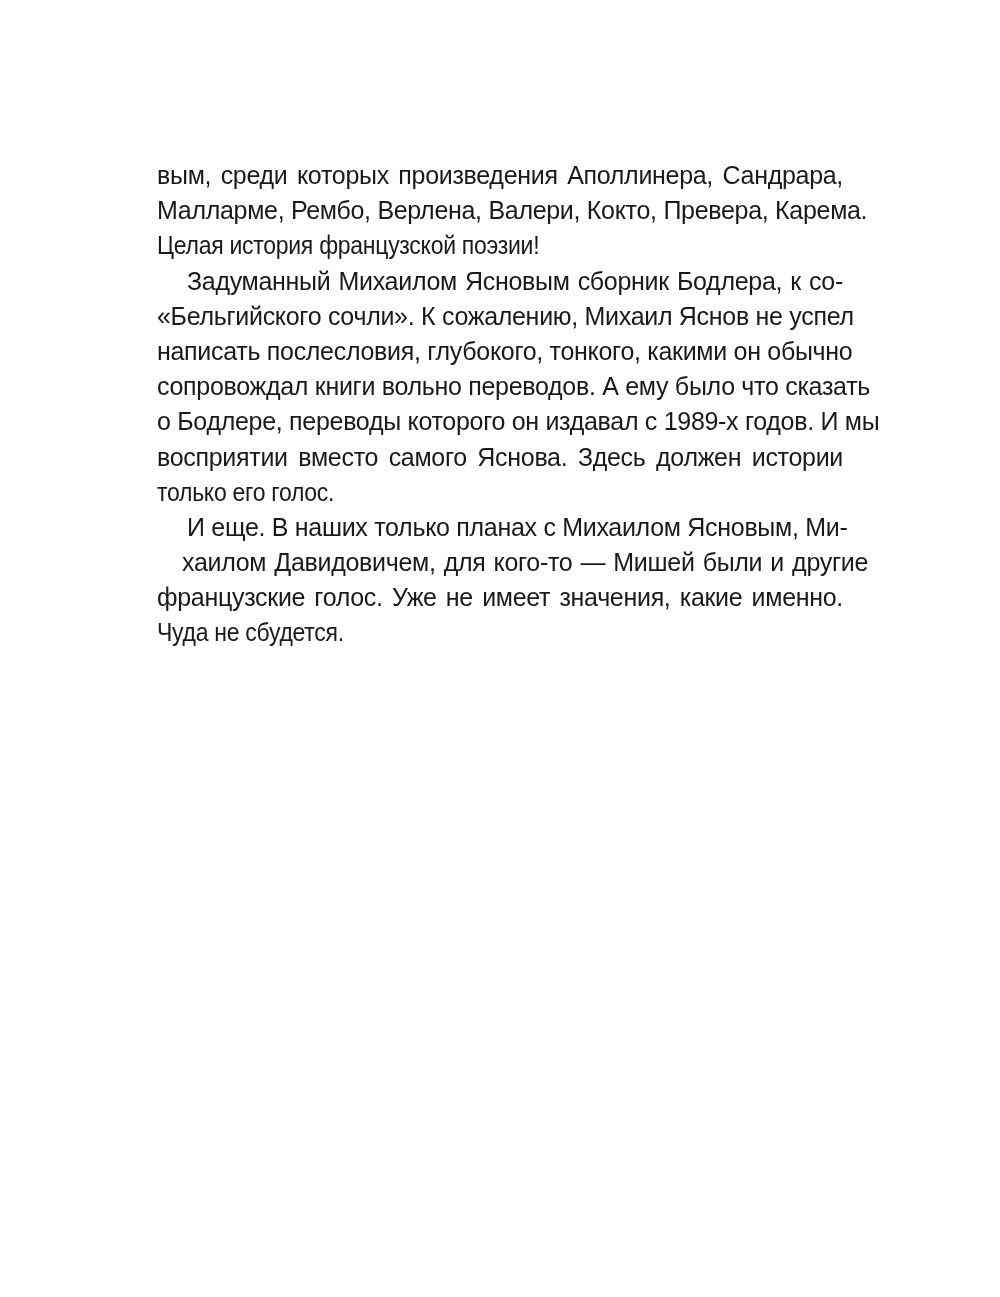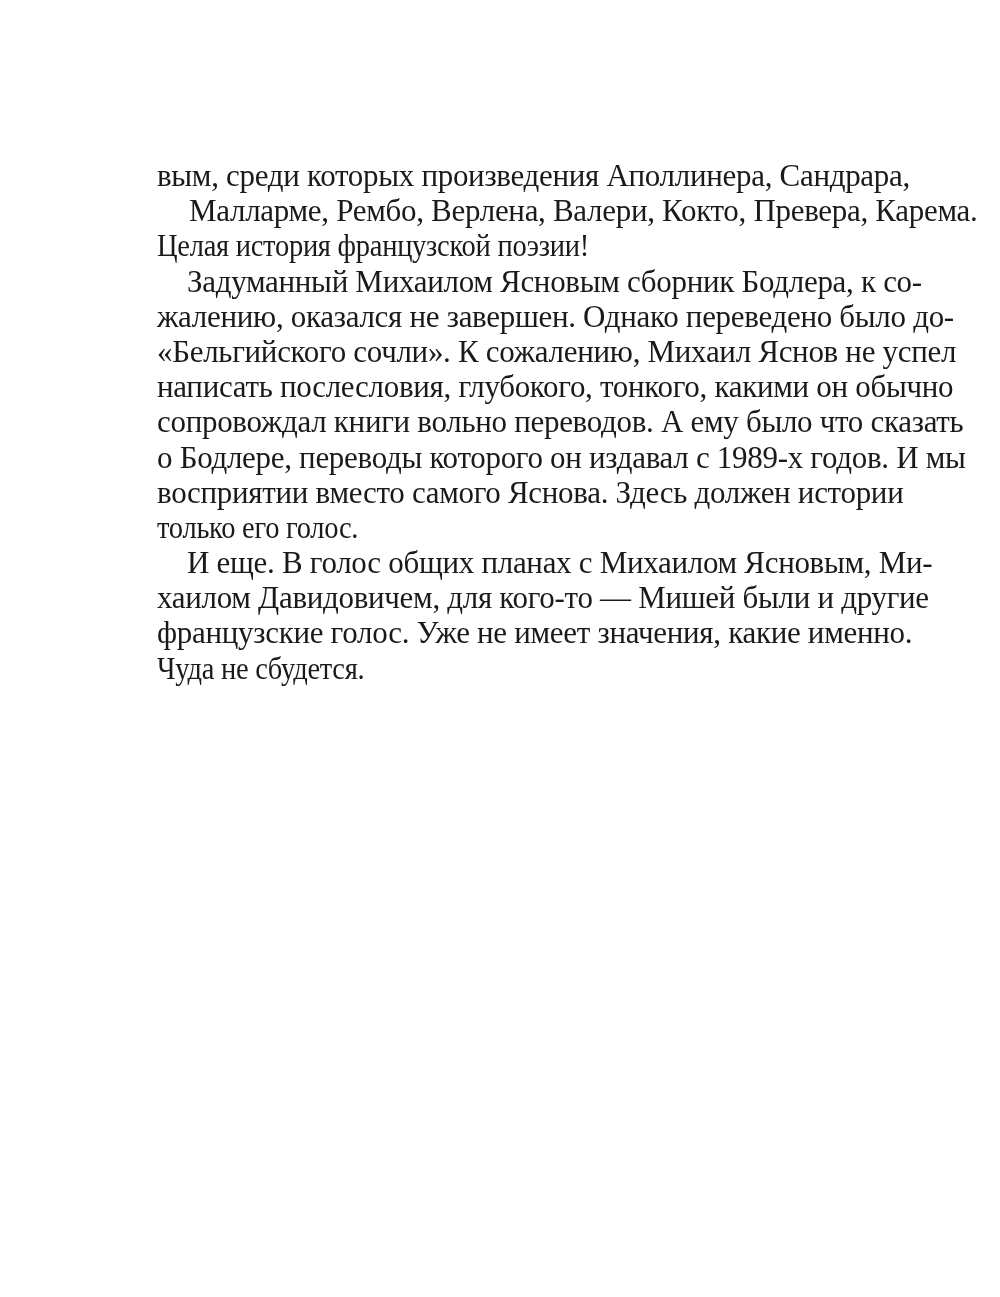--- a/index.html
+++ b/index.html
@@ -12,22 +12,22 @@
       height: 1297px;
       position: relative;
       overflow: hidden;
     }
     .page {
       position: absolute;
       left: 157px;
       top: 158px;
       width: 686px;
       color: #1a1a1a;
-      font-family: Liberation Serif, serif;
-      font-size: 31px;
+      font-family: Liberation Sans, sans-serif;
+      font-size: 25px;
       line-height: 35.2px;
     }
     .line {
       display: block;
       white-space: nowrap;
       text-align: justify;
       text-align-last: justify;
       height: 35.2px;
       transform-origin: left center;
       letter-spacing: -0.3px;
@@ -41,32 +41,31 @@
     .para {
       margin: 0;
     }
   </style>
 </head>
 <body>
 
 <div class="page">
   <div class="para">
     <span class="line" style="display: block; width: 686px;">вым, среди которых произведения Аполлинера, Сандрара,</span>
-    <span class="line" style="display: block; width: 686px; margin-left: 32px;">Малларме, Рембо, Верлена, Валери, Кокто, Превера, Карема.</span>
+    <span class="line" style="display: block; width: 686px;">Малларме, Рембо, Верлена, Валери, Кокто, Превера, Карема.</span>
     <span class="line last" style="display: block; width: auto; transform: scaleX(0.92);">Целая история французской поэзии!</span>
   </div>
   <div class="para">
     <span class="line indent" style="display: block; width: 686px;">Задуманный Михаилом Ясновым сборник Бодлера, к со-</span>
-    <span class="line" style="display: block; width: 686px;">жалению, оказался не завершен. Однако переведено было до-</span>
     <span class="line" style="display: block; width: 686px;">«Бельгийского сочли». К сожалению, Михаил Яснов не успел</span>
     <span class="line" style="display: block; width: 686px;">написать послесловия, глубокого, тонкого, какими он обычно</span>
     <span class="line" style="display: block; width: 686px;">сопровождал книги вольно переводов. А ему было что сказать</span>
     <span class="line" style="display: block; width: 686px;">о Бодлере, переводы которого он издавал с 1989-х годов. И мы</span>
     <span class="line" style="display: block; width: 686px;">восприятии вместо самого Яснова. Здесь должен истории</span>
     <span class="line last" style="display: block; width: auto; transform: scaleX(0.92);">только его голос.</span>
   </div>
   <div class="para">
-    <span class="line indent" style="display: block; width: 686px;">И еще. В голос общих планах с Михаилом Ясновым, Ми-</span>
-    <span class="line" style="display: block; width: 686px;">хаилом Давидовичем, для кого-то — Мишей были и другие</span>
+    <span class="line indent" style="display: block; width: 686px;">И еще. В наших только планах с Михаилом Ясновым, Ми-</span>
+    <span class="line" style="display: block; width: 686px; margin-left: 25px;">хаилом Давидовичем, для кого-то — Мишей были и другие</span>
     <span class="line" style="display: block; width: 686px;">французские голос. Уже не имеет значения, какие именно.</span>
     <span class="line last" style="display: block; width: auto; transform: scaleX(0.92);">Чуда не сбудется.</span>
   </div>
 </div>
 
 </body></html>

